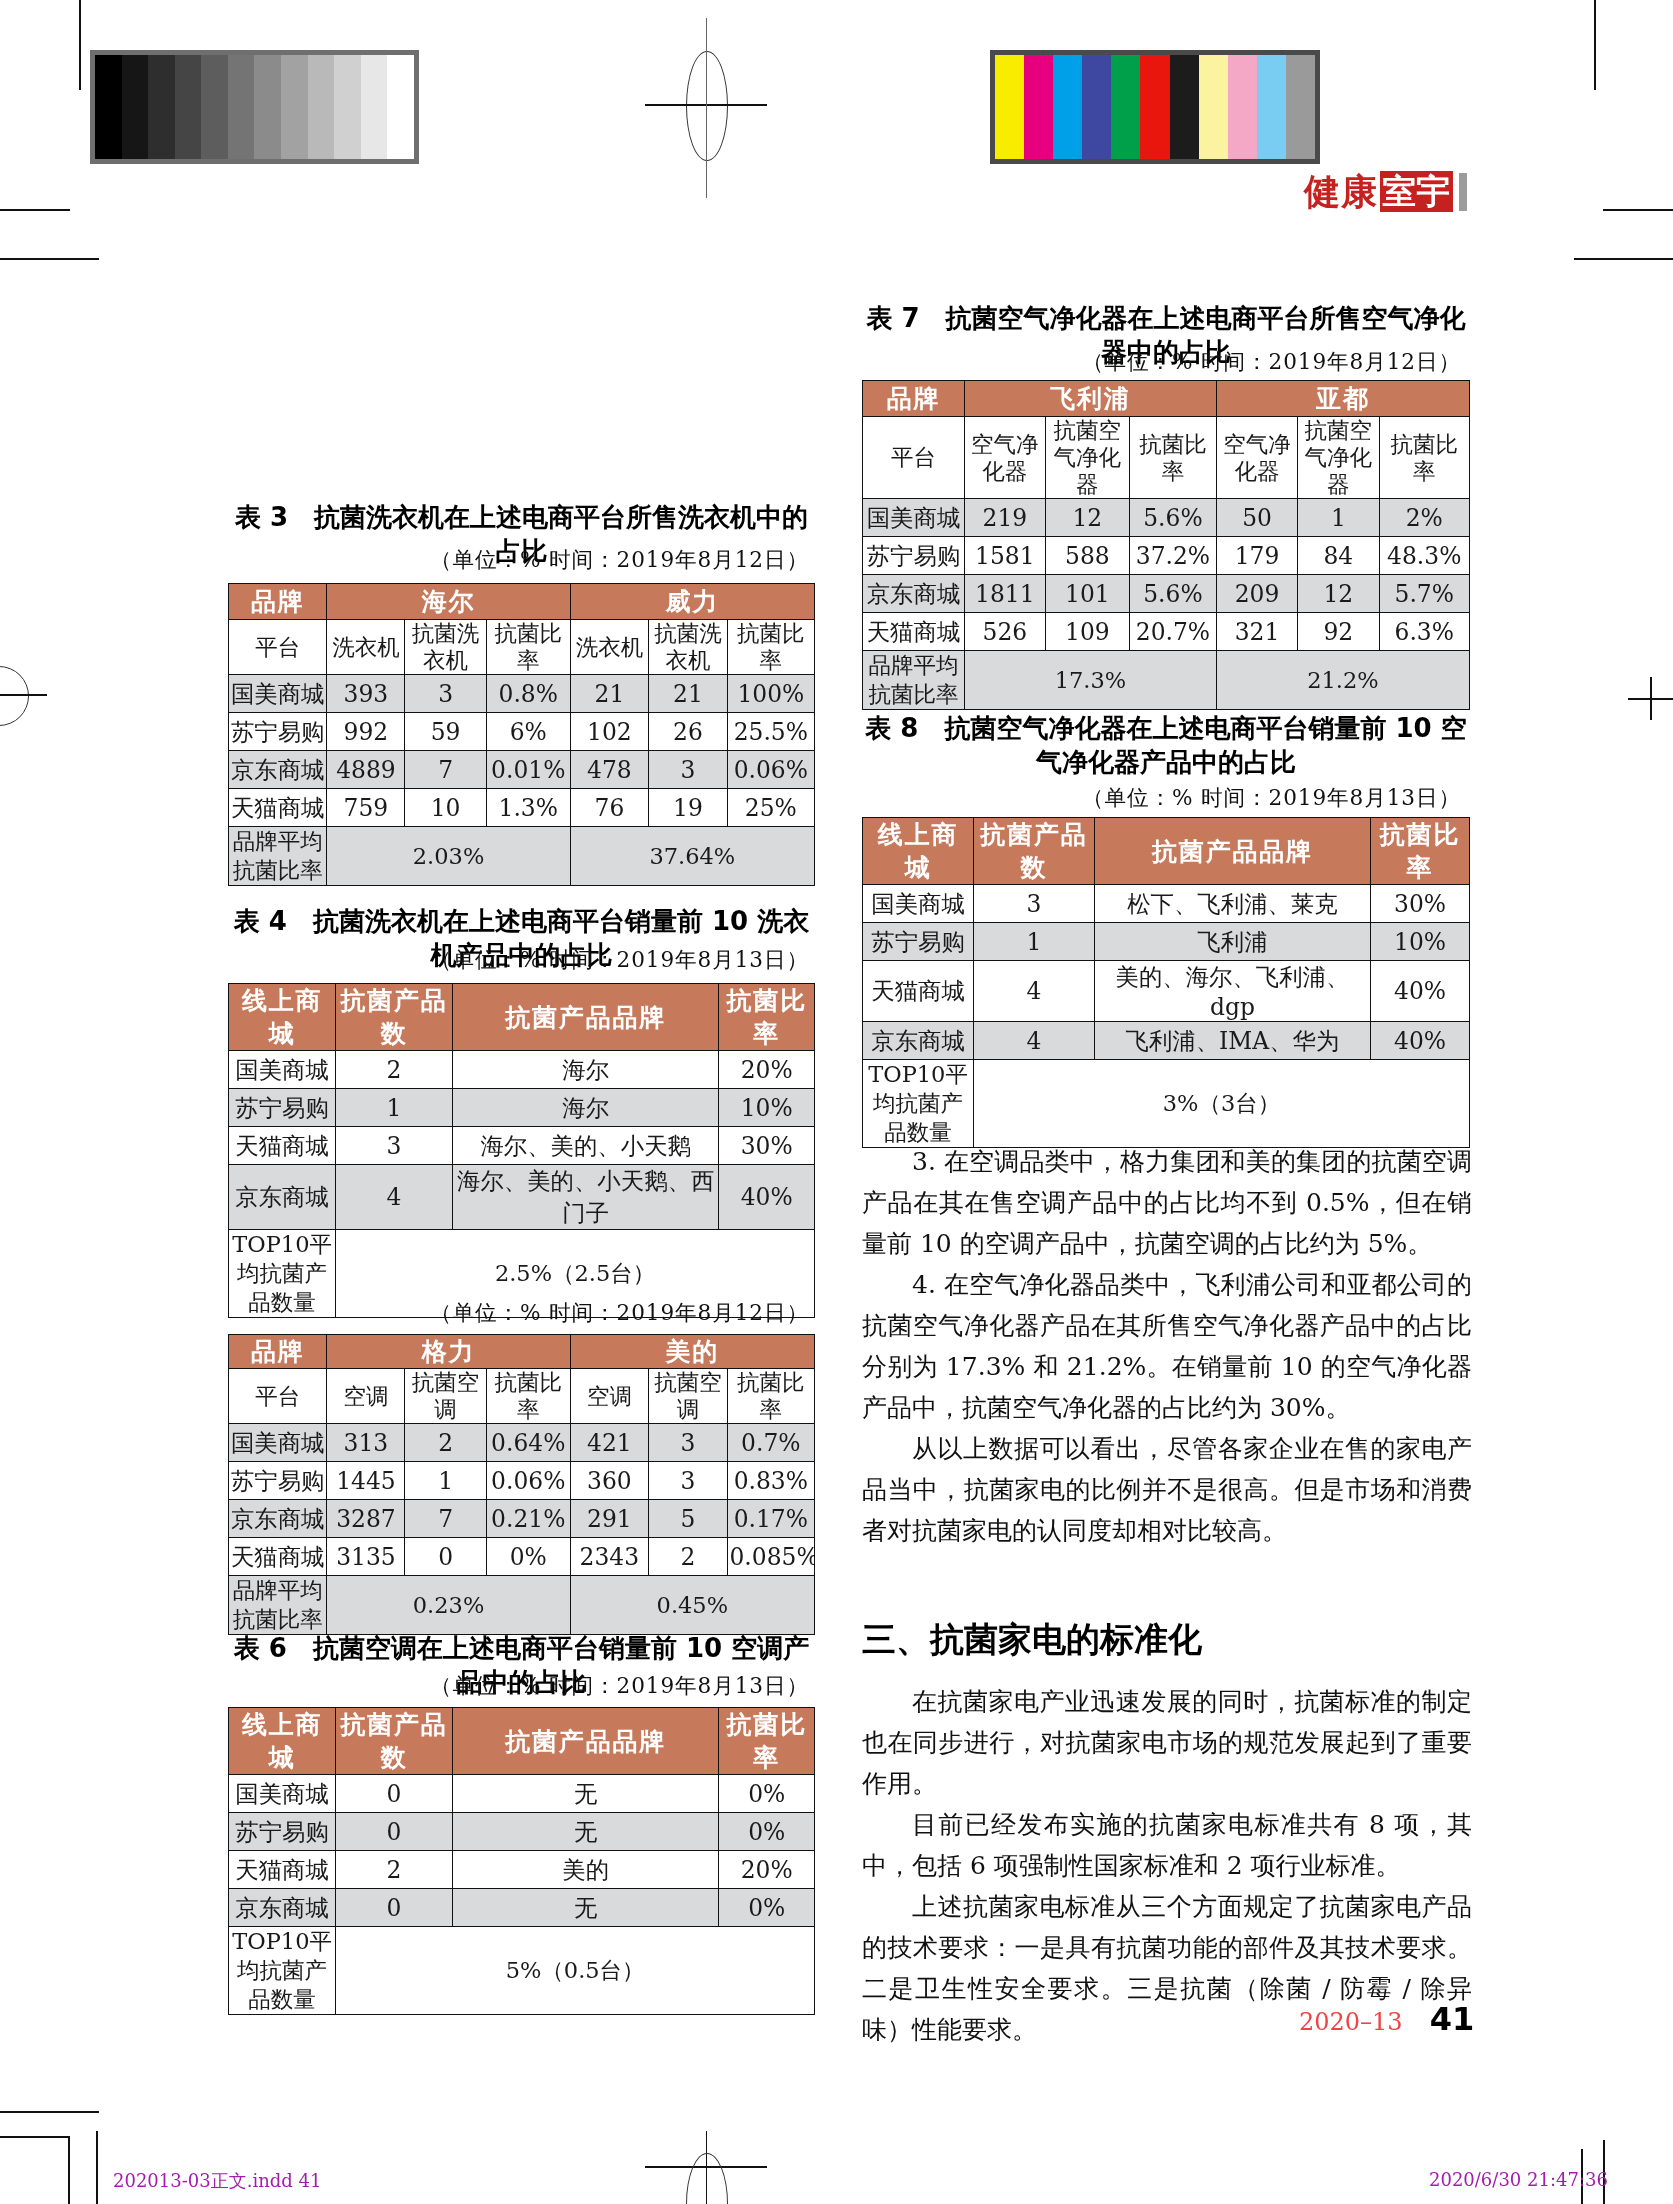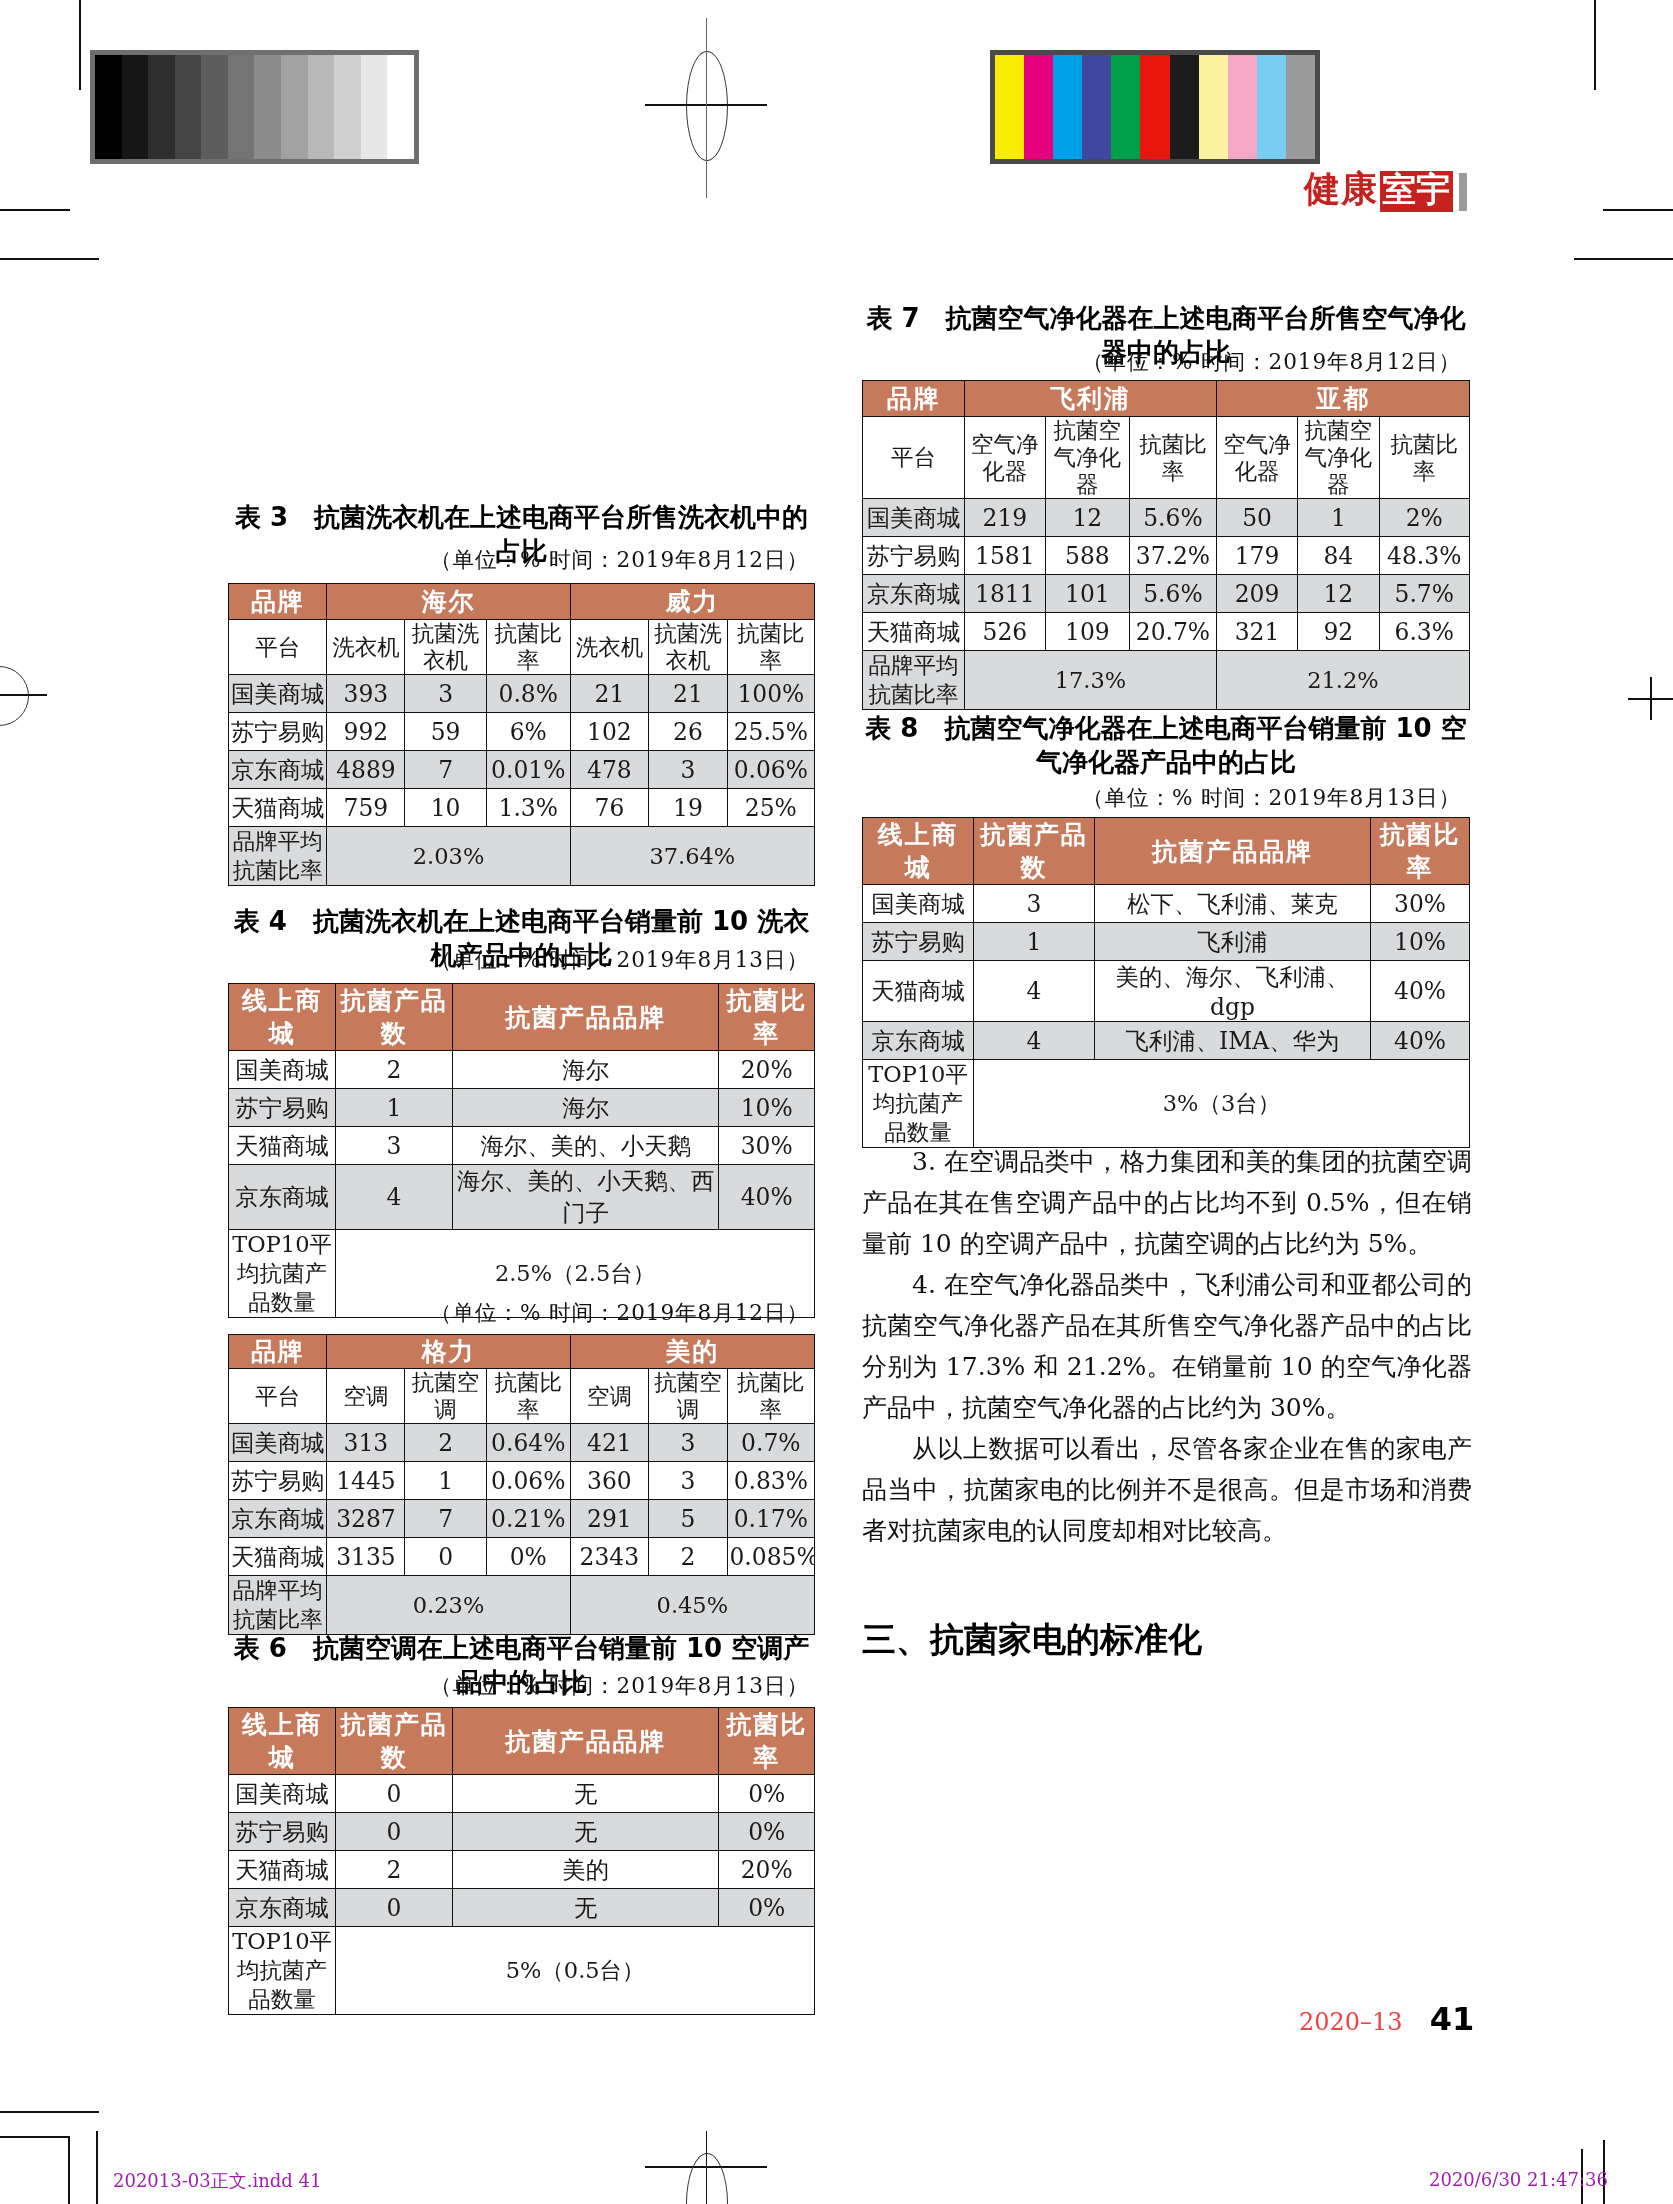--- a/index.html
+++ b/index.html
@@ -6,21 +6,21 @@
   .page{position:relative;width:1673px;height:2204px;background:#ffffff;overflow:hidden;
         font-family:"DejaVu Serif",serif;color:#1a1a1a;}
   .abs{position:absolute;}
   
   .mark{position:absolute;background:#111;}
   .mark.light{background:#666;}
   .reg-ellipse{position:absolute;border:1.8px solid #333;border-radius:50%;background:transparent;}
   .swatchbar{position:absolute;display:flex;box-sizing:border-box;}
   .swatchbar .sw{flex:1 1 0;height:100%;}
   
-  .logo{position:absolute;display:flex;align-items:center;font-family:Liberation Mono, monospace;font-weight:bold;}
+  .logo{position:absolute;display:flex;align-items:center;font-family:Liberation Serif, serif;font-weight:bold;}
   .logo .t1{color:#c5211f;font-size:36px;letter-spacing:0.9px;line-height:40px;}
   .logo .t2{background:#c5211f;color:#ffffff;font-size:34px;line-height:40px;height:41px;
             display:flex;align-items:center;padding:0 2.7px;margin-left:1.8px;}
   .logo .bar{width:8px;height:38px;background:#9c9c9c;margin-left:6.3px;}
   
   .para{margin:0;text-align:justify;font-size:25px;line-height:41px;color:#111;}
   .indent{text-indent:2em;}
   .tbl-title{position:absolute;font-family:"DejaVu Sans",sans-serif;font-weight:bold;
              font-size:26px;line-height:34px;text-align:center;color:#000;}
   .tbl-units{position:absolute;font-size:21.6px;text-align:right;color:#111;letter-spacing:0.9px;}
@@ -516,20 +516,25 @@
     </div>
 
   <div class="abs" style="left:862px;top:1141px;width:610px;">
     <p class="para indent">3. 在空调品类中，格力集团和美的集团的抗菌空调产品在其在售空调产品中的占比均不到 0.5%，但在销量前 10 的空调产品中，抗菌空调的占比约为 5%。</p>
     <p class="para indent">4. 在空气净化器品类中，飞利浦公司和亚都公司的抗菌空气净化器产品在其所售空气净化器产品中的占比分别为 17.3% 和 21.2%。在销量前 10 的空气净化器产品中，抗菌空气净化器的占比约为 30%。</p>
     <p class="para indent">从以上数据可以看出，尽管各家企业在售的家电产品当中，抗菌家电的比例并不是很高。但是市场和消费者对抗菌家电的认同度却相对比较高。</p>
   </div>
 
   <div class="section-heading" style="left:862px;top:1617px;">三、抗菌家电的标准化</div>
 
+  <div class="abs" style="left:862px;top:1681px;width:610px;">
+    <p class="para indent">在抗菌家电产业迅速发展的同时，抗菌标准的制定也在同步进行，对抗菌家电市场的规范发展起到了重要作用。</p>
+    <p class="para indent">目前已经发布实施的抗菌家电标准共有 8 项，其中，包括 6 项强制性国家标准和 2 项行业标准。</p>
+    <p class="para indent">上述抗菌家电标准从三个方面规定了抗菌家电产品的技术要求：一是具有抗菌功能的部件及其技术要求。二是卫生性安全要求。三是抗菌（除菌 / 防霉 / 除异味）性能要求。</p>
+  </div>
 
   <div class="issue" style="left:1299px;top:2000px;">
     <span class="no">2020–13</span>
     <span class="pg">41</span>
   </div>
 
   <div class="smalltext" style="left:113px;top:2169px;">202013-03正文.indd   41</div>
   <div class="smalltext" style="left:1429px;top:2169px;">2020/6/30   21:47:36</div>
 
 </div>

